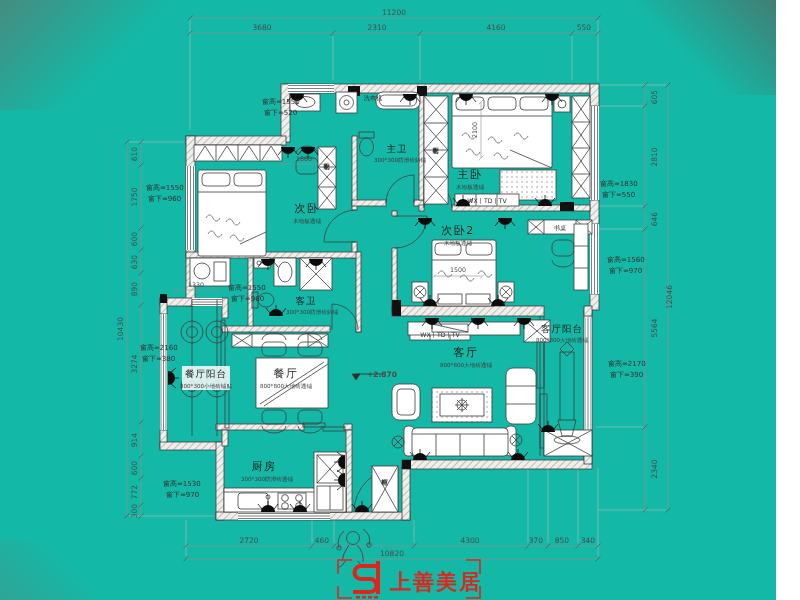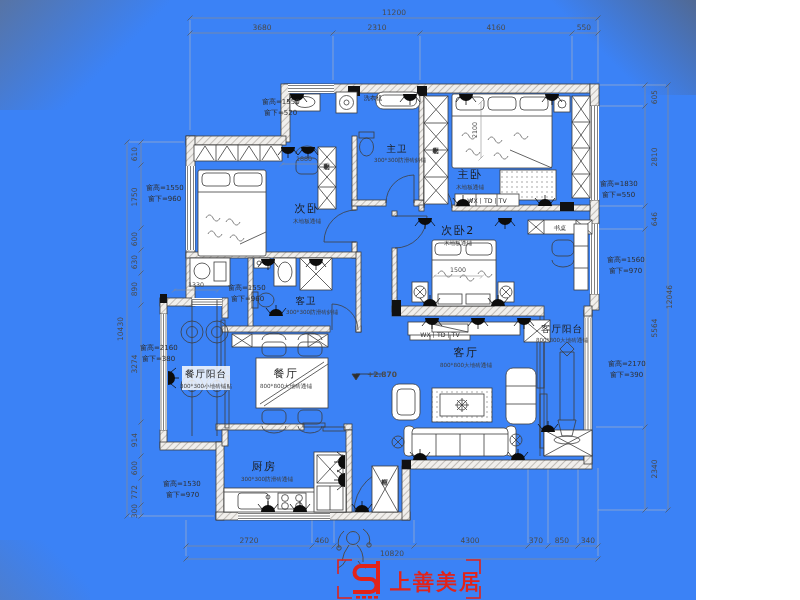--- a/index.html
+++ b/index.html
@@ -1,16 +1,16 @@
 <!DOCTYPE html>
 <html><head>
 <meta charset="utf-8">
 <style>
   html,body{margin:0;padding:0;background:#ffffff;}
-  .stage{position:relative;width:696px;height:600px;background:#3b82f6;overflow:hidden;
+  .stage{position:relative;width:776px;height:600px;background:#14b8a6;overflow:hidden;
          font-family:"DejaVu Sans",sans-serif;}
   svg{position:absolute;left:0;top:0;}
   svg text{font-family:"DejaVu Sans",sans-serif;}
   .dim{font-size:7.5px;fill:#4a4a4a;}
   .dimS{font-size:6.3px;fill:#4a4a4a;}
   .win{font-size:7px;fill:#2e2e2e;}
   .rm{font-size:11px;fill:#1b1b1b;letter-spacing:1.5px;}
   .rms{font-size:9.5px;fill:#1b1b1b;letter-spacing:1px;}
   .mat{font-size:5.6px;fill:#3d3d3d;}
   .lbl{font-size:6.2px;fill:#2e2e2e;}

